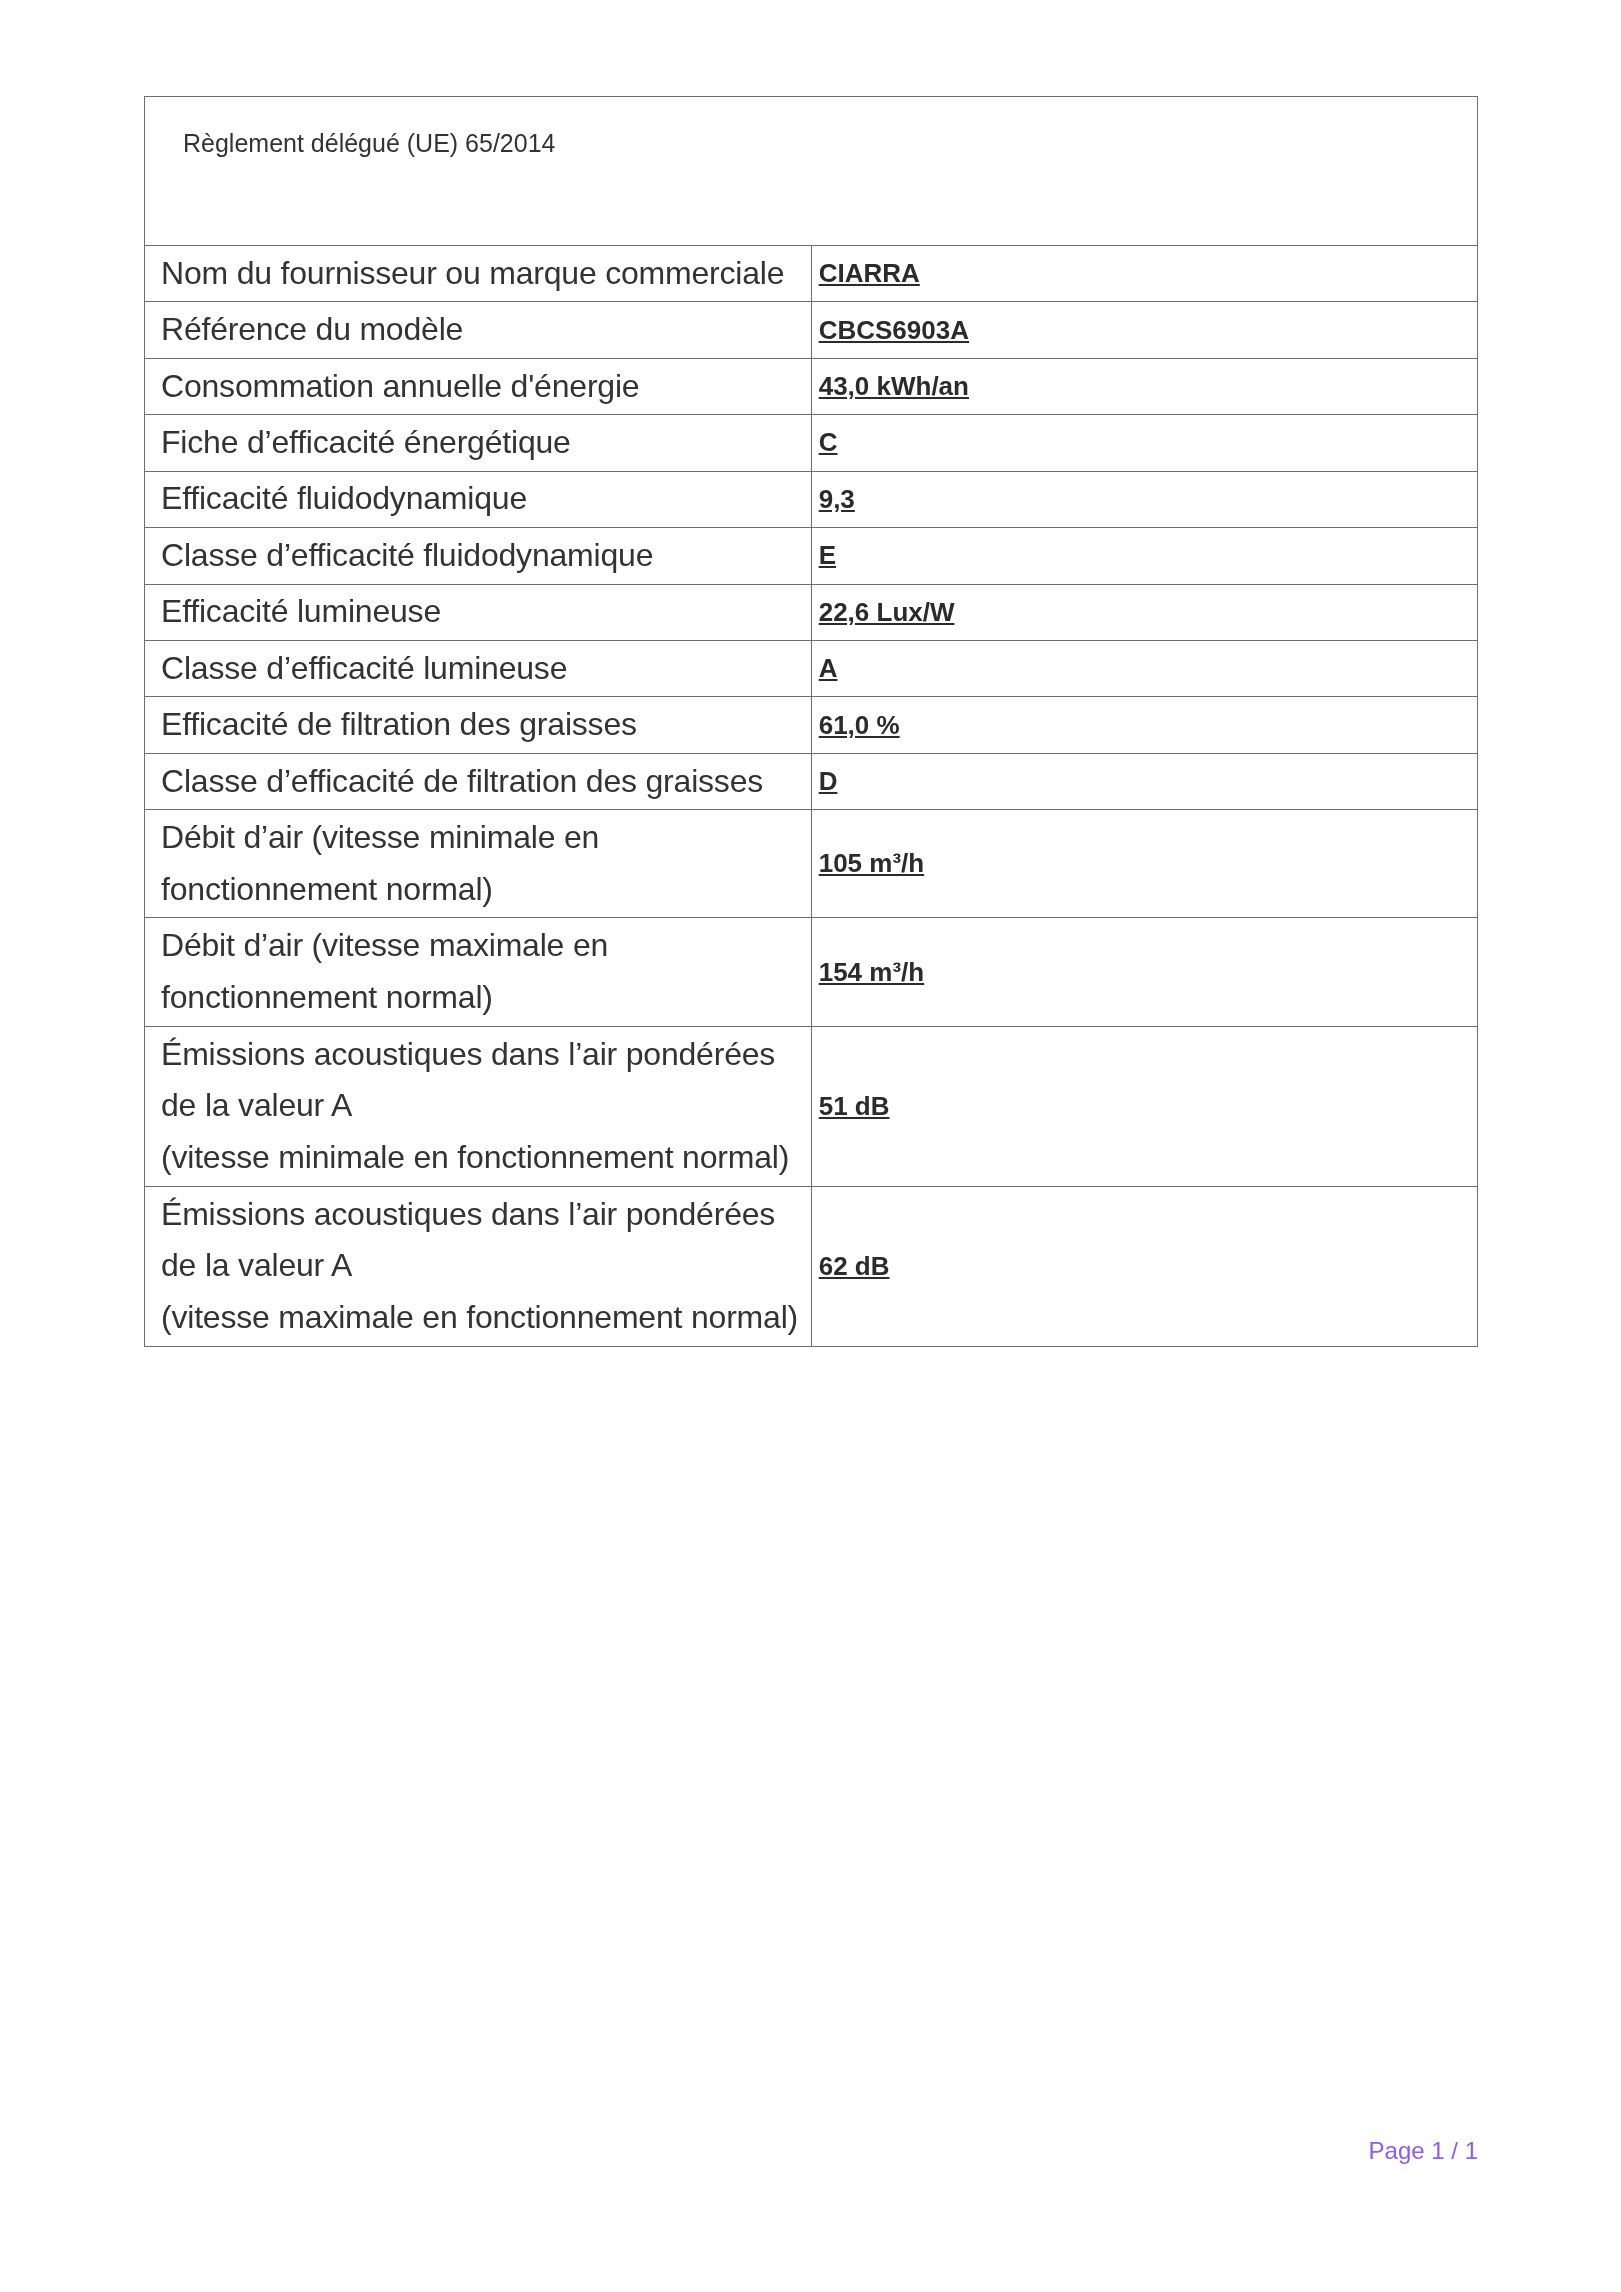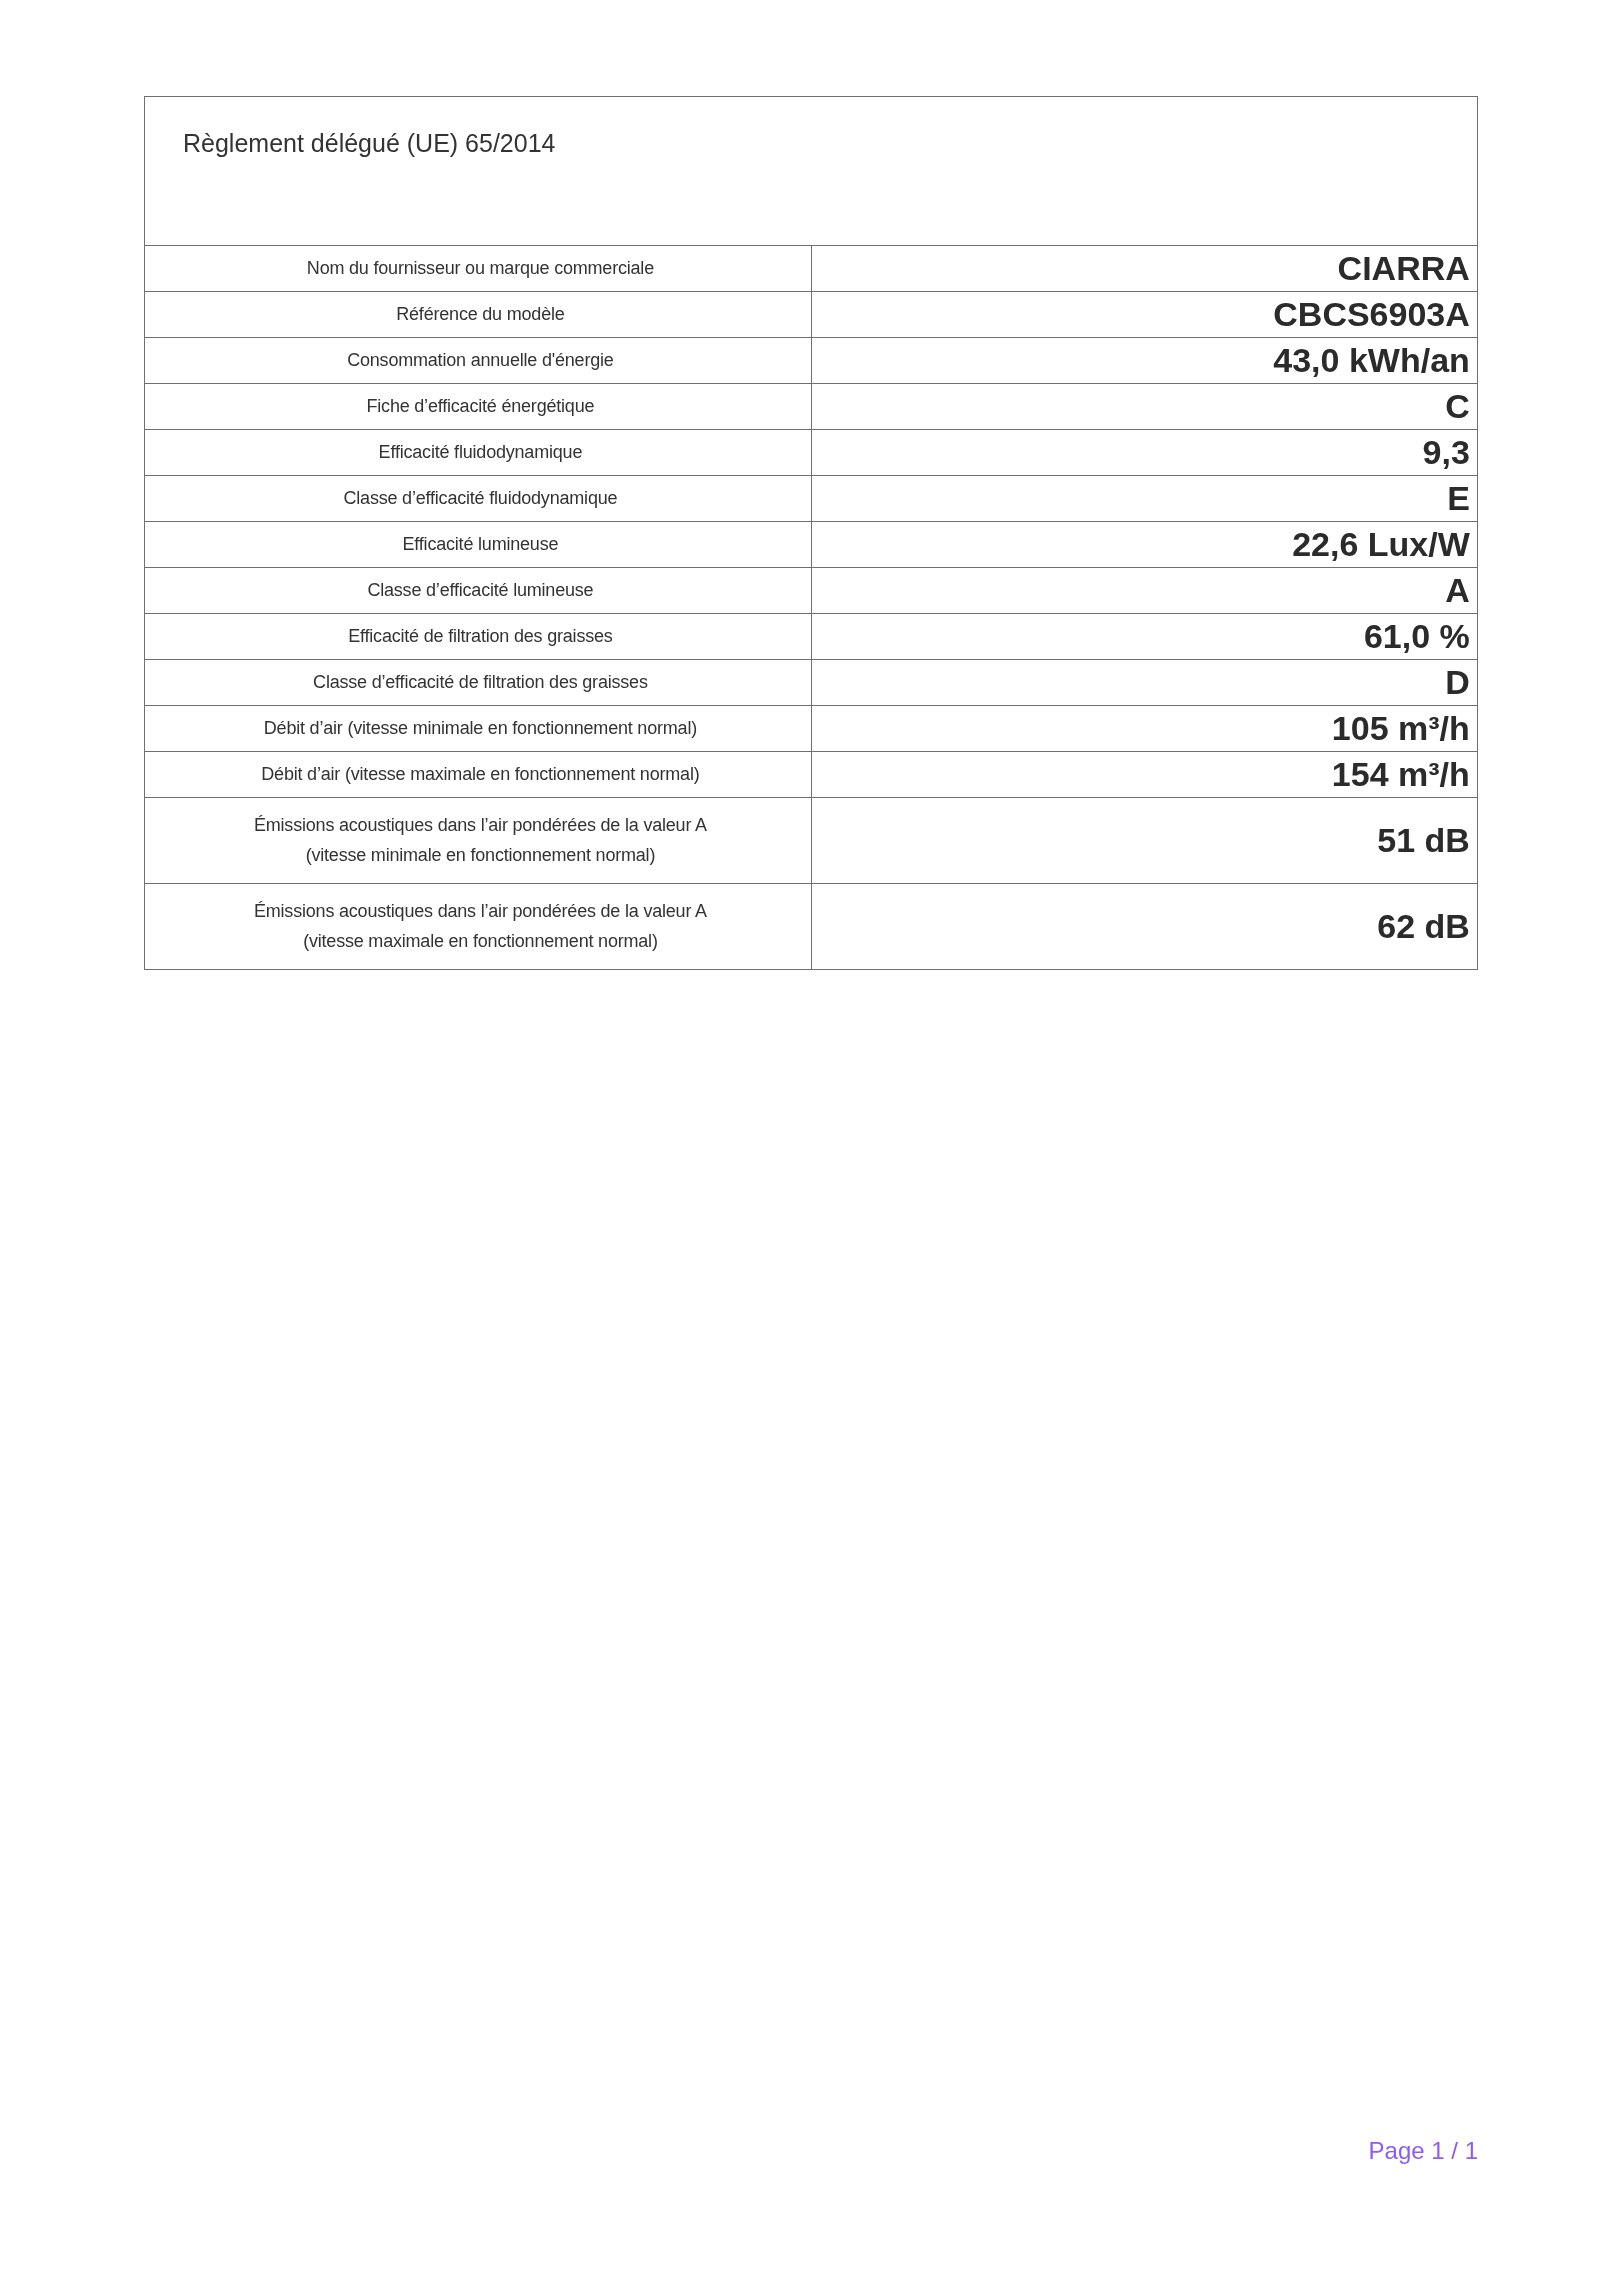--- a/index.html
+++ b/index.html
@@ -44,34 +44,34 @@
     border-collapse: collapse;
     table-layout: fixed;
   }
   table.spec-table col.c-label { width: 50%; }
   table.spec-table col.c-value { width: 50%; }
   table.spec-table td {
     border: 1.8px solid #6f6f6f;
     vertical-align: middle;
   }
   td.lbl {
-    font-size: 18px;
+    font-size: 32px;
     line-height: 1.62;
     letter-spacing: -0.2px;
     padding: 1.8px 10.7px 1.8px 16px;
     white-space: pre-line;
     color: #333333;
-    text-align: center;
   }
   td.val {
-    font-size: 34px;
+    font-size: 26px;
     font-weight: bold;
-    text-align: right;
+    text-align: left;
     padding: 1.8px 7.2px;
     color: #2b2b2b;
+    text-decoration: underline;
   }
   tr.r-single { height: 46px; }
   tr.r-double { height: 86px; }
   tr.r-last   { height: 42px; }
   .page-footer {
     position: absolute;
     top: 2137px;
     right: 144px;
     font-size: 24px;
     color: #8b5cf6;

